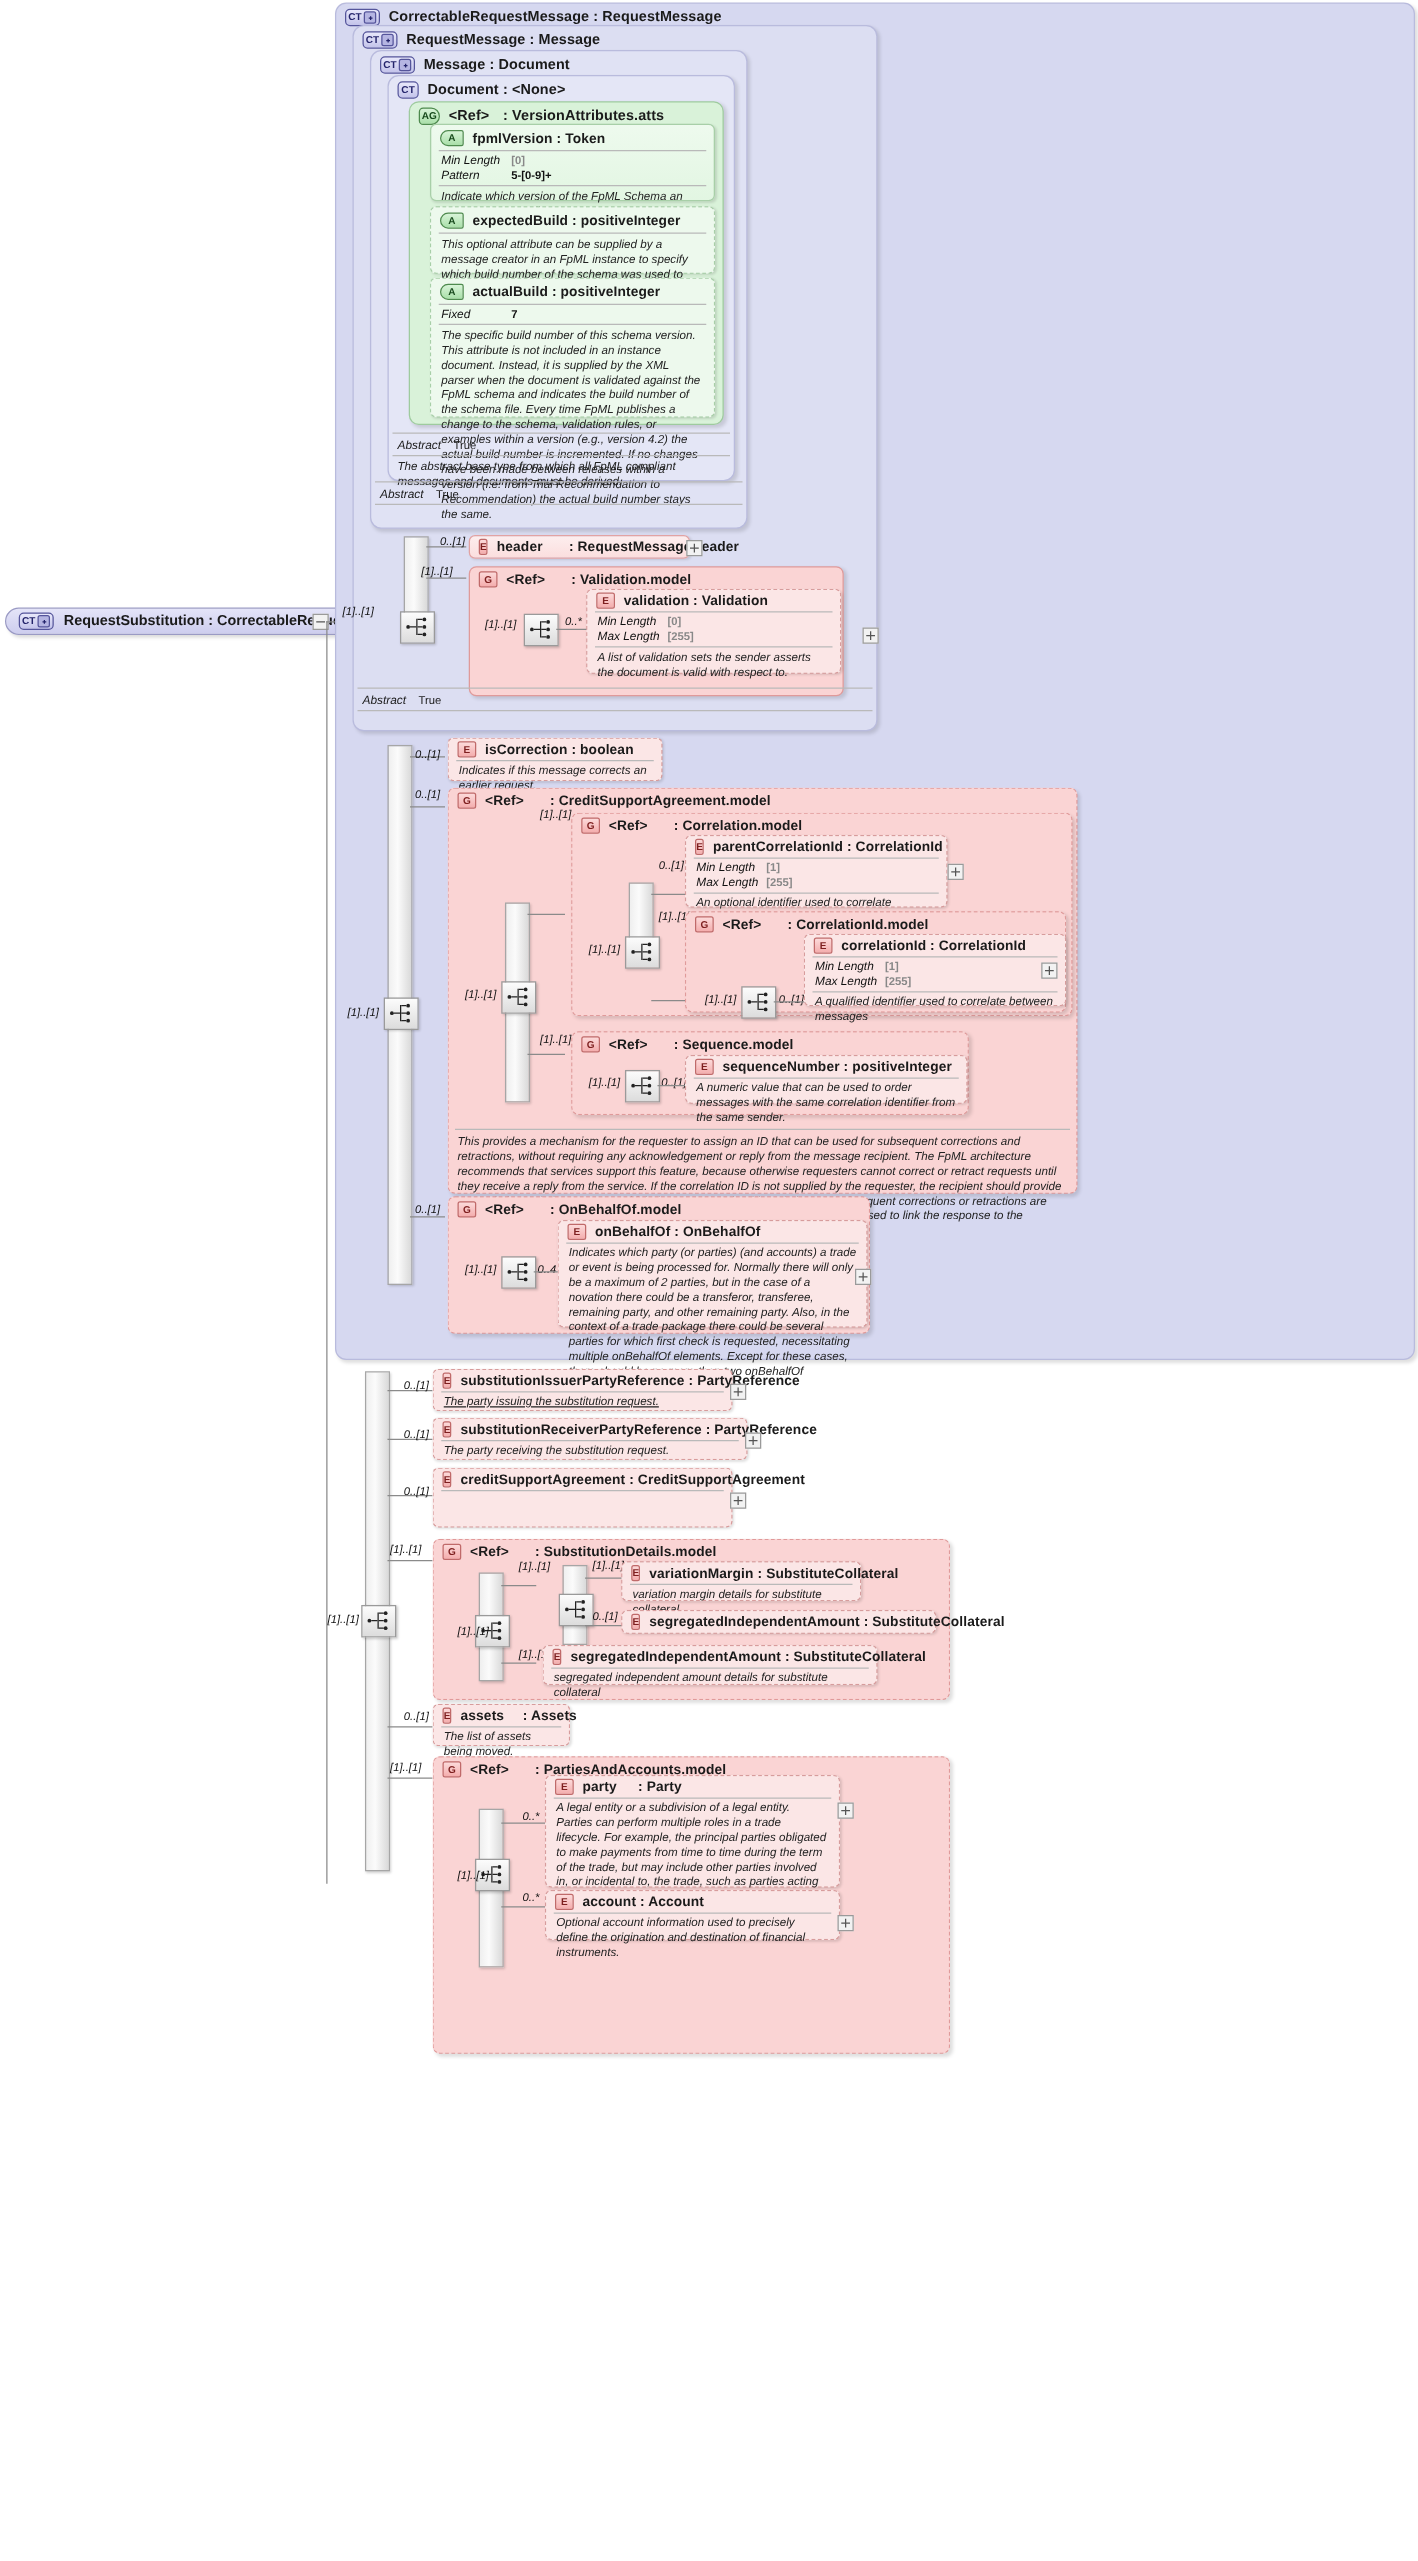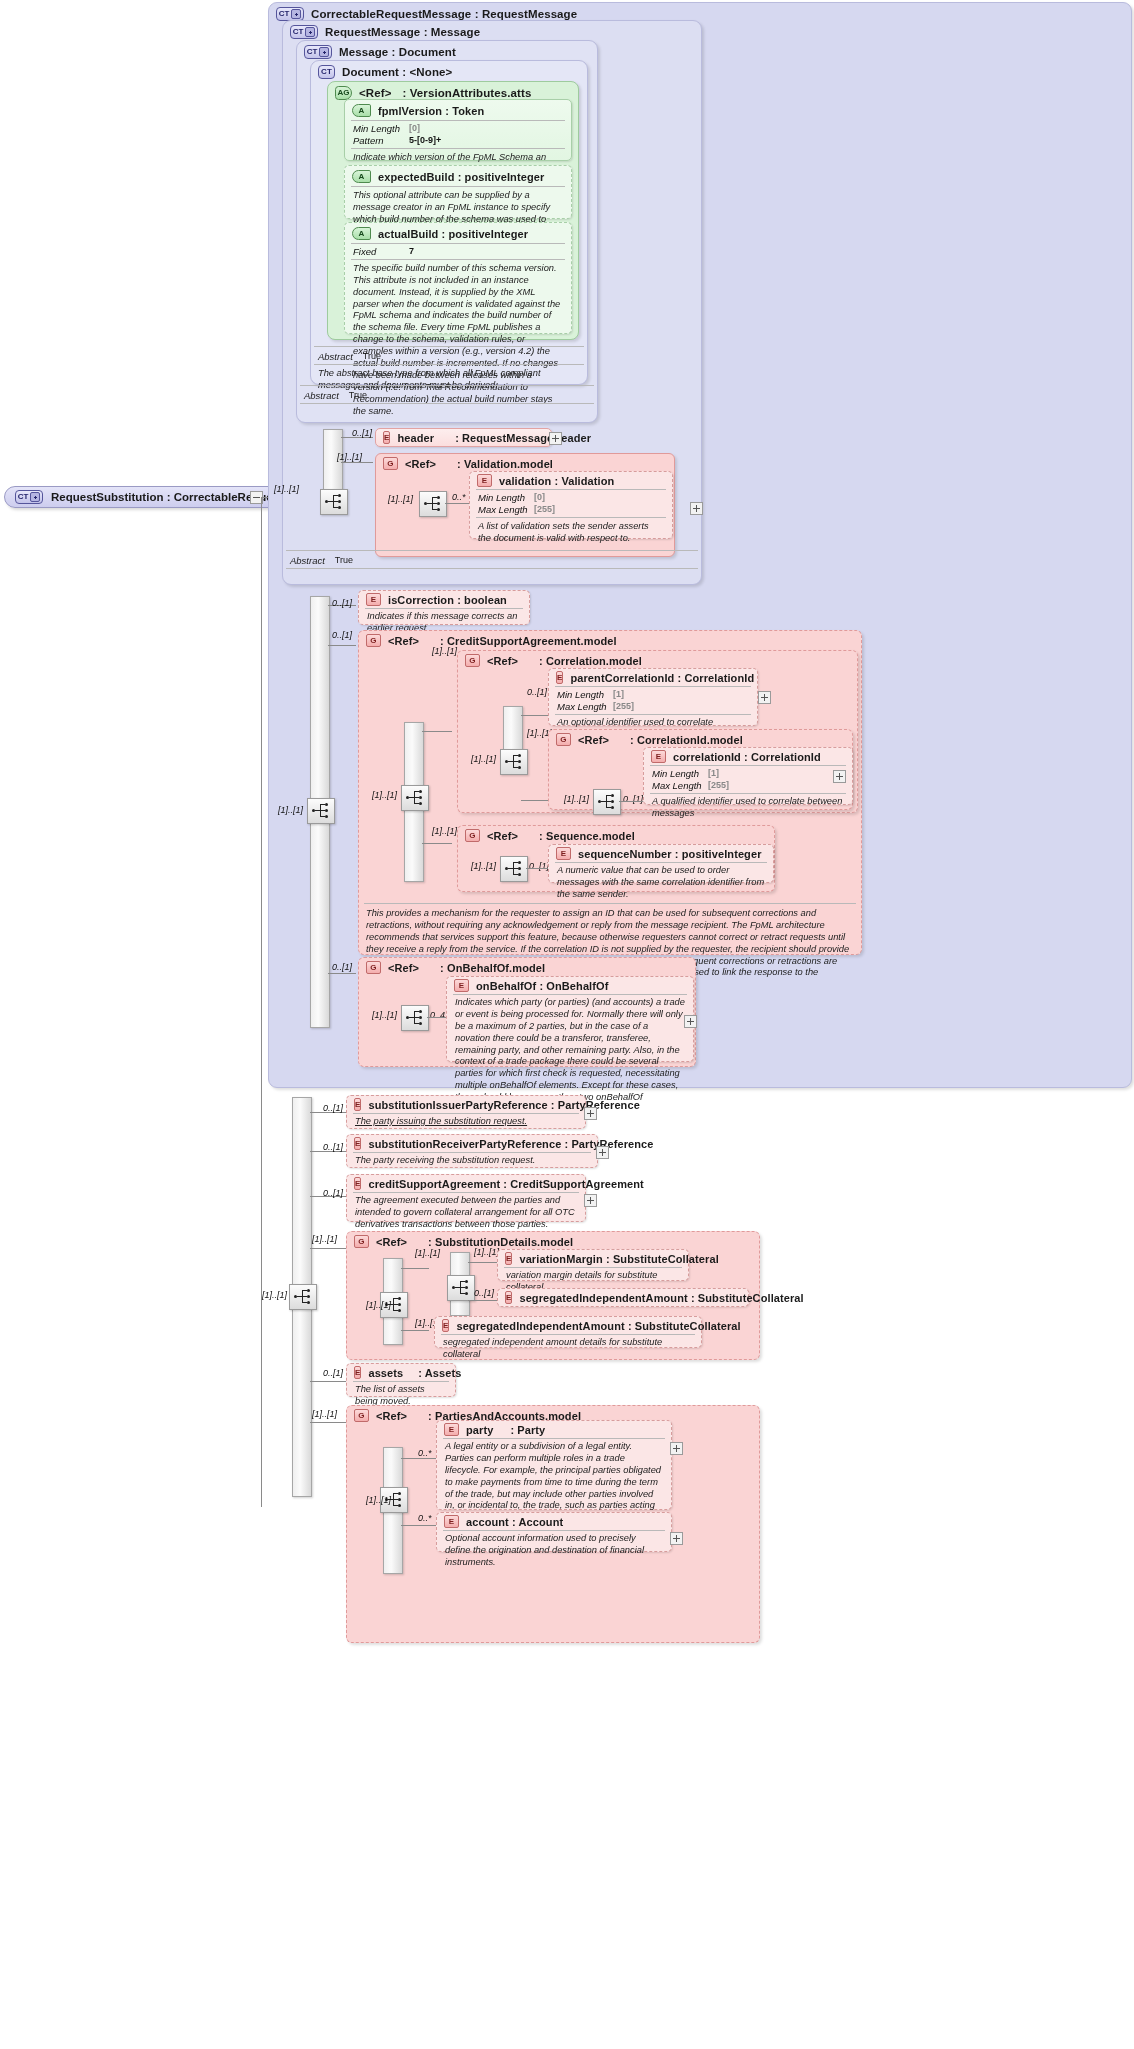--- a/index.html
+++ b/index.html
@@ -622,21 +622,20 @@
   <div class="exp" style="left:596px;top:1146px;"></div>
 
   <div class="box elem dashed" style="left:346px;top:1174px;width:240px;height:48px;">
     <div class="hdr sm" style="padding:2px 7px;">
       <span class="ic ic-e">
           <span>E</span>
         </span>
       <span>creditSupportAgreement : CreditSupportAgreement</span>
     </div>
     <div class="rule"></div>
-    <div class="doc" style="padding:2px 8px;">The agreement executed between the parties and intended to govern collateral arrangement for all OTC derivatives transactions between those parties.</div>
   </div>
   <div class="exp" style="left:584px;top:1194px;"></div>
 
   <div class="box grp dashed" style="left:346px;top:1231px;width:414px;height:129px;">
     <div class="hdr sm" style="padding:3px 7px;">
       <span class="ic ic-g">
           <span>G</span>
         </span>
       <span>&lt;Ref&gt;</span>
       <span style="margin-left:14px">: SubstitutionDetails.model</span>

